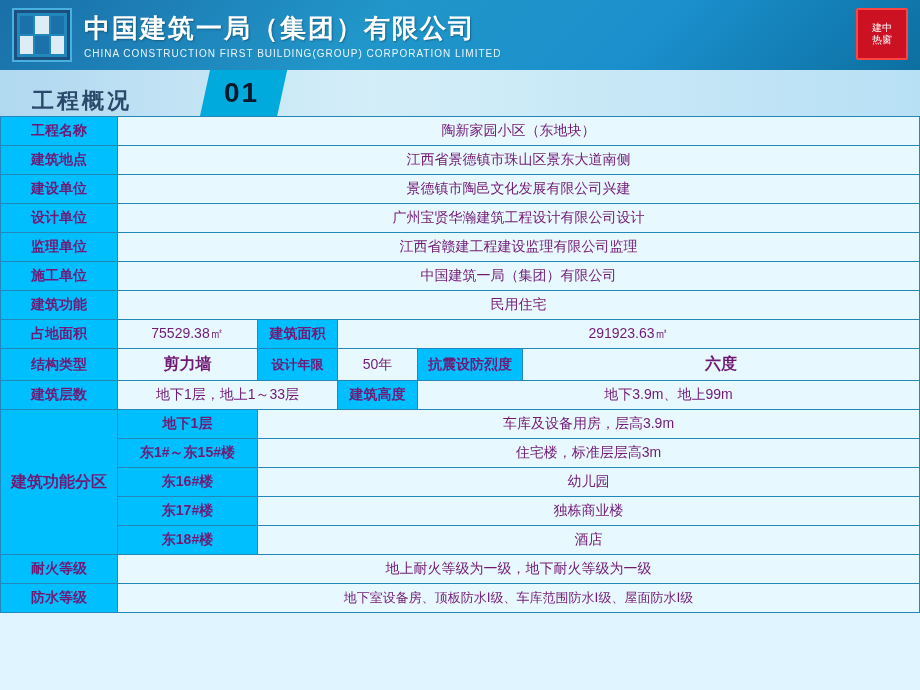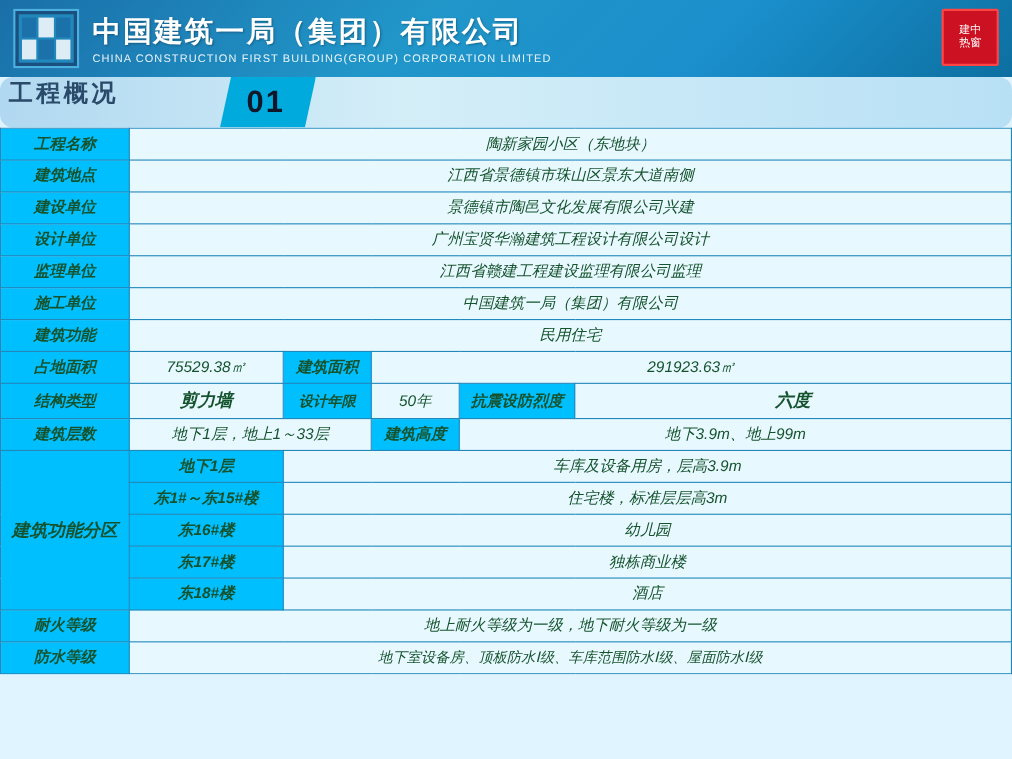--- a/index.html
+++ b/index.html
@@ -82,24 +82,23 @@
       font-weight: normal;
       text-align: center;
       line-height: 1.2;
     }
 
     
     .section-header {
       height: 46px;
       background: linear-gradient(90deg, #b0d8f0 0%, #d4eef8 40%, #b8e0f5 100%);
       display: flex;
-      align-items: flex-start;
+      align-items: flex-end;
       position: relative;
-      padding-left: 8px;
-      border-radius: 12px;
+      padding-left: 32px;
     }
     .section-title {
       font-size: 22px;
       color: #2a4a6a;
       font-weight: bold;
       letter-spacing: 3px;
       z-index: 2;
     }
     .section-number-block {
       position: absolute;
@@ -127,22 +126,21 @@
     
     .main-table {
       width: 100%;
       border-collapse: collapse;
       font-size: 14px;
     }
     .main-table td {
       border: 1px solid #2288bb;
       padding: 5px 10px;
       text-align: center;
-      color: #14532d;
-      font-style: italic;
+      color: #701a75;
     }
     .label-cell {
       background: #00bfff;
       font-weight: bold;
       color: #003366;
       white-space: nowrap;
       min-width: 80px;
     }
     .value-cell {
       background: #e8f8ff;

